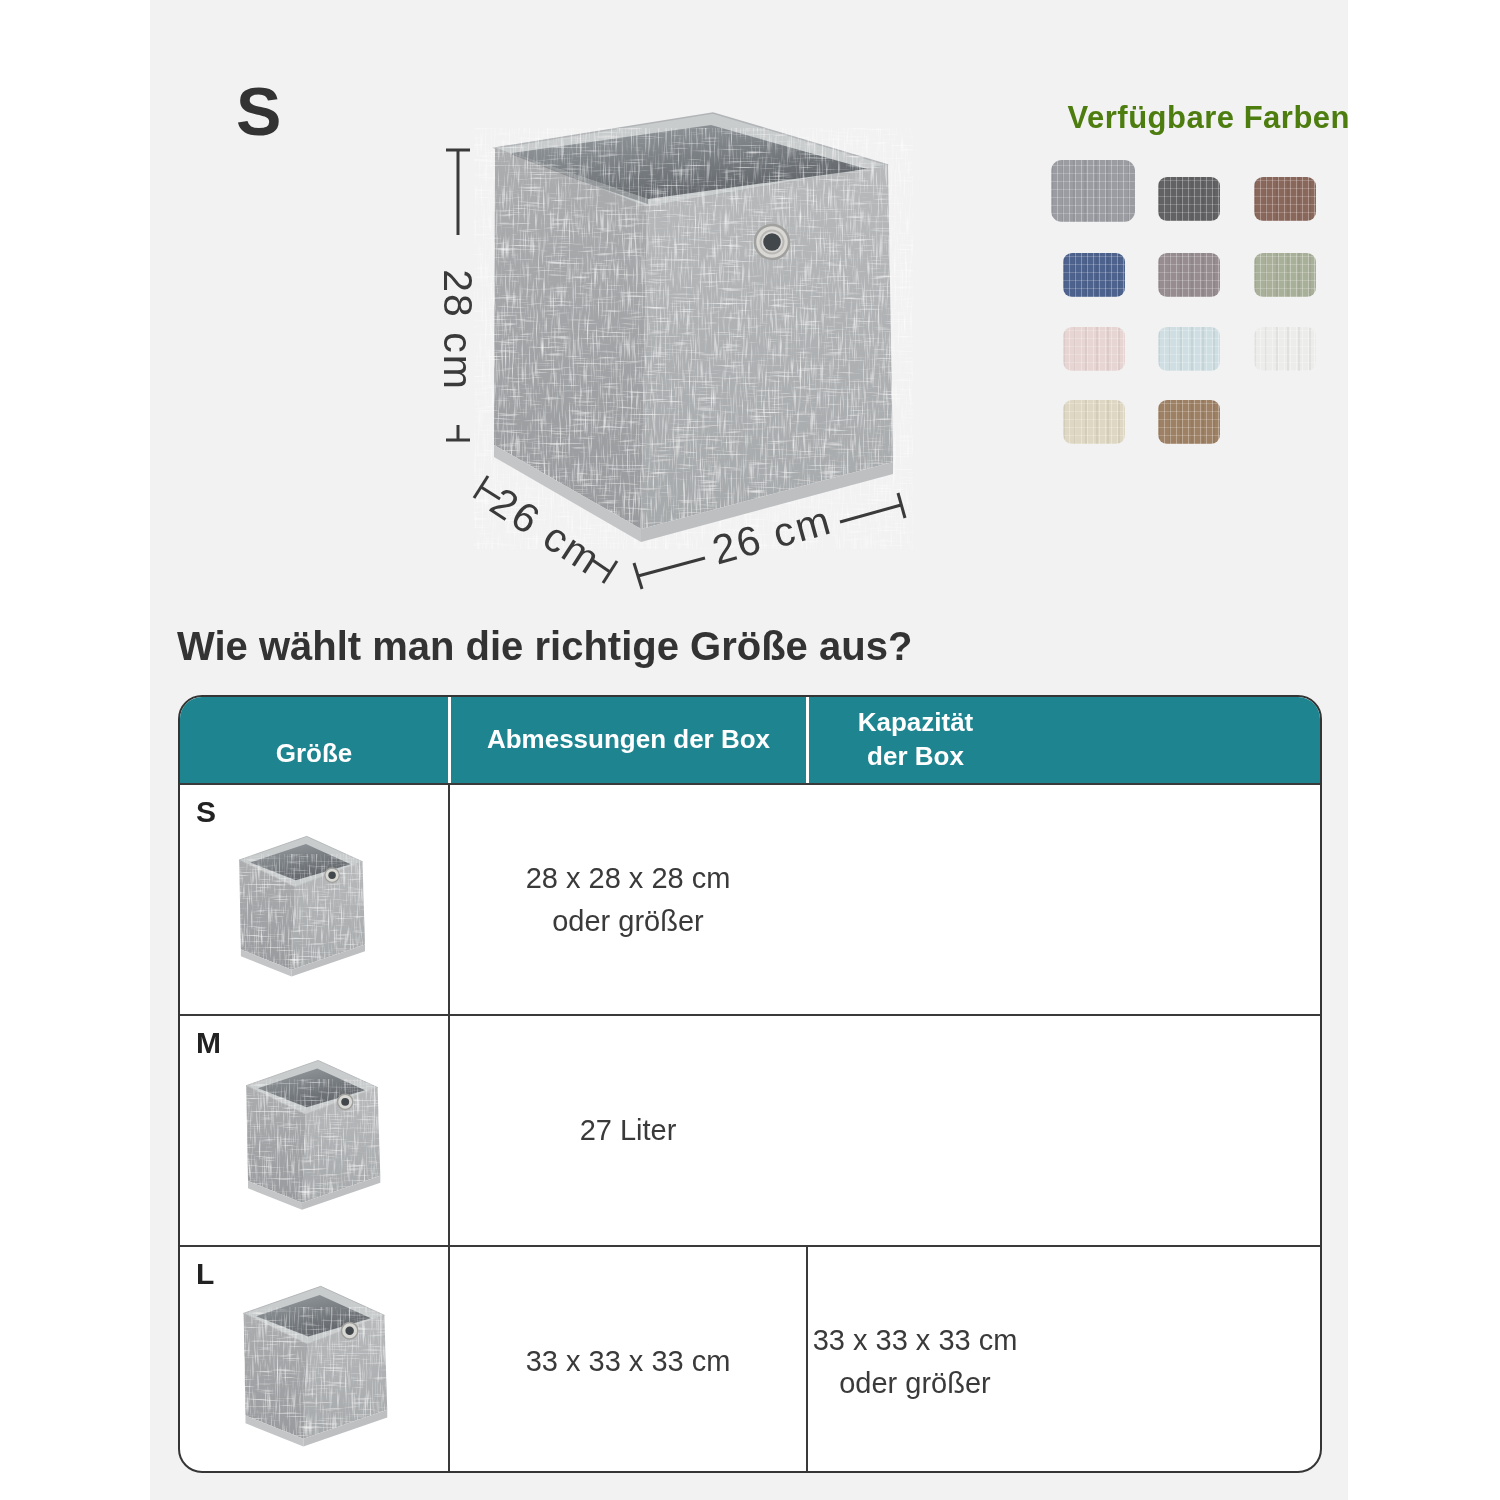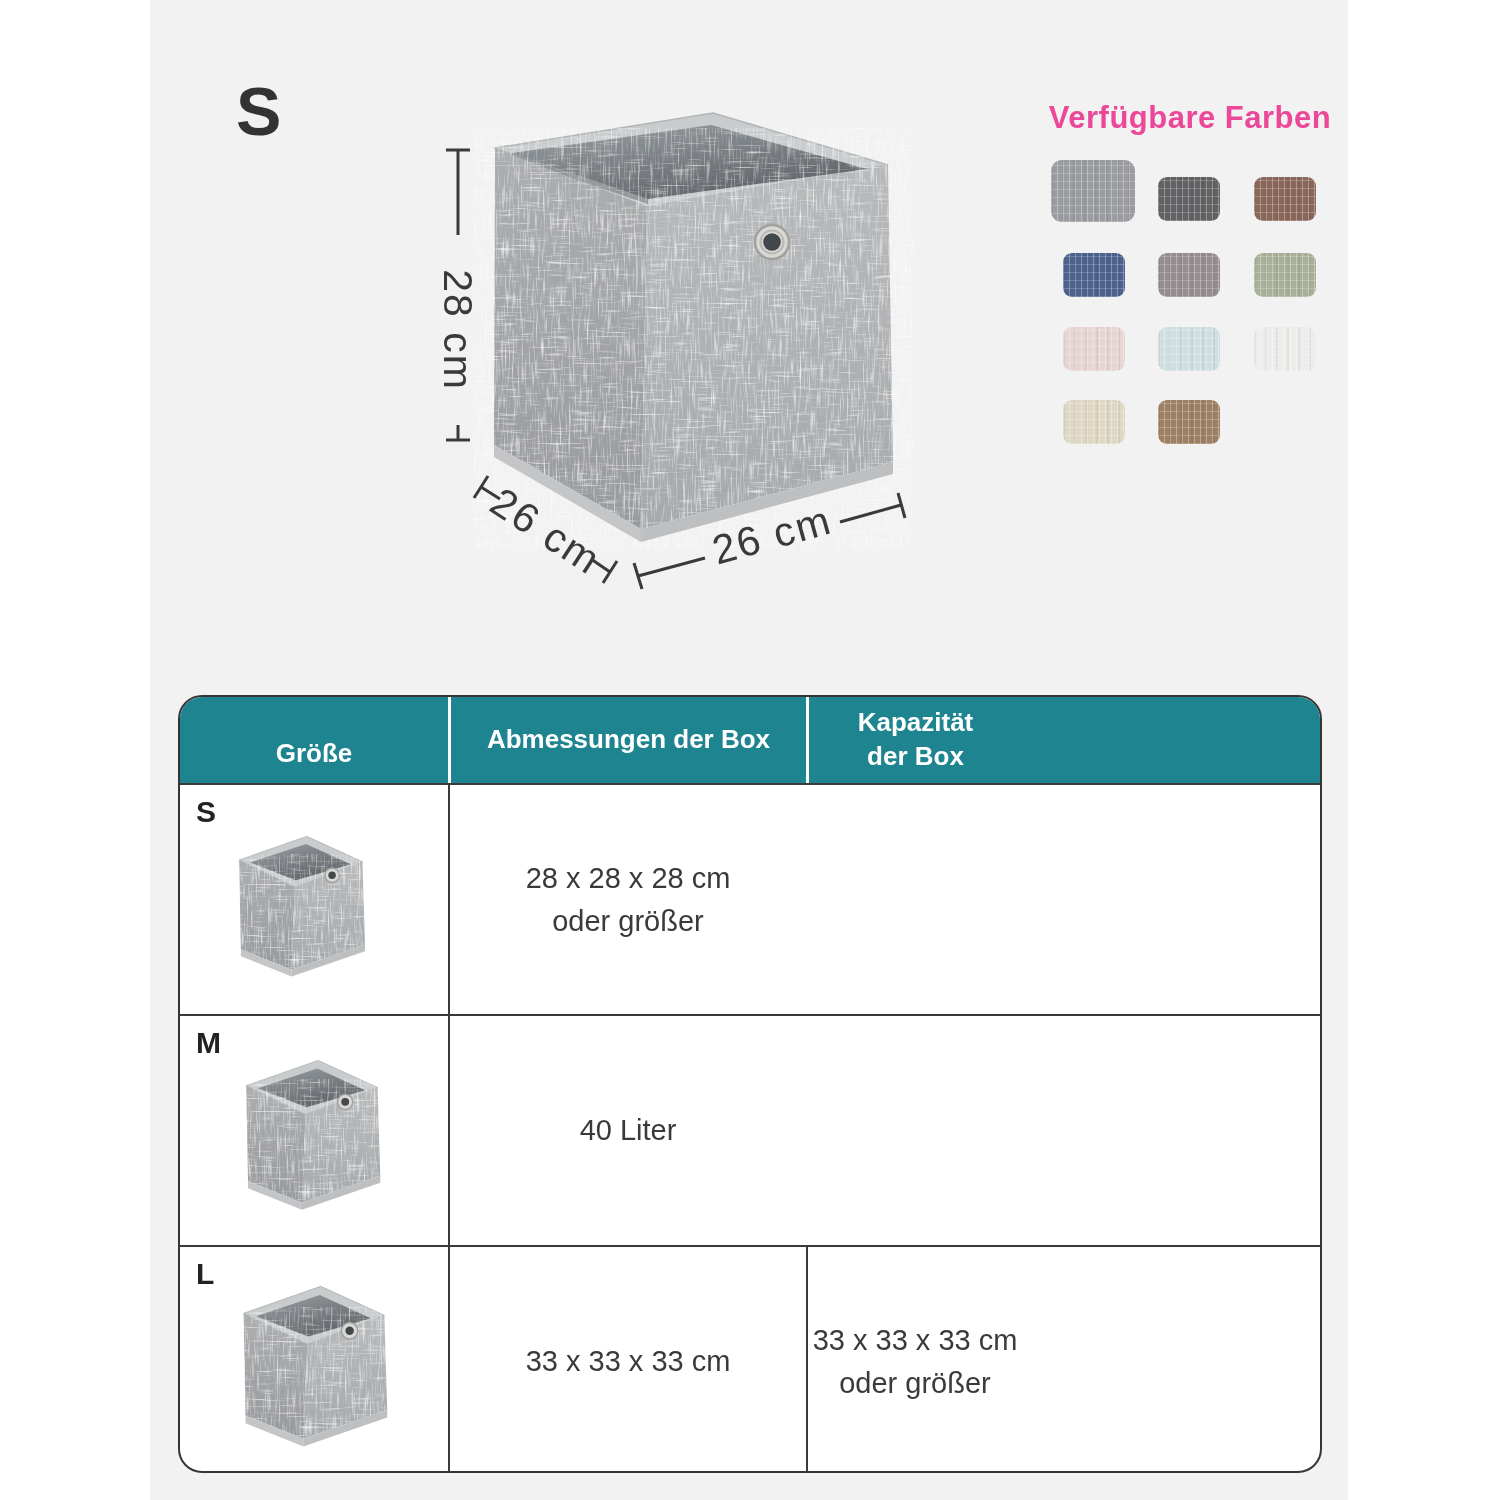--- a/index.html
+++ b/index.html
@@ -4,22 +4,22 @@
 <style>
   html,body{margin:0;padding:0;background:#ffffff;}
   .page{position:relative;width:1500px;height:1500px;background:#ffffff;overflow:hidden;
         font-family:"Liberation Sans", sans-serif;}
   .canvas{position:absolute;left:150px;top:0;width:1198px;height:1500px;background:#f2f2f3;}
 
   .size-badge{position:absolute;left:236px;top:72px;font-size:68px;font-weight:700;color:#333;}
 
   .product-svg{position:absolute;left:420px;top:85px;width:520px;height:560px;}
 
-  .colors-title{position:absolute;left:1030px;top:100px;width:320px;text-align:center;
-                font-size:31px;font-weight:700;color:#ec4899;letter-spacing:.5px;}
+  .colors-title{position:absolute;left:1030px;top:100px;width:320px;text-align:right;
+                font-size:31px;font-weight:700;color:#4d7c0f;letter-spacing:.5px;}
   .swatch{position:absolute;border-radius:9px;
           background-image:
             repeating-linear-gradient(90deg, rgba(255,255,255,.30) 0 1px, rgba(255,255,255,0) 1px 6px),
             repeating-linear-gradient(0deg, rgba(255,255,255,.20) 0 1px, rgba(255,255,255,0) 1px 8px),
             repeating-linear-gradient(90deg, rgba(0,0,0,.05) 0 2px, rgba(0,0,0,0) 2px 11px);}
   .sw-lg{width:84px;height:62px;border-radius:11px;}
   .sw{width:62px;height:44px;}
 
   .heading{position:absolute;left:177px;top:624px;font-size:40px;font-weight:700;color:#333;}
 
@@ -149,20 +149,21 @@
   <div class="swatch sw" style="left: 1254px; top: 177px; background-color: rgb(138, 103, 91);"></div>
   <div class="swatch sw" style="left: 1063px; top: 253px; background-color: rgb(77, 98, 141);"></div>
   <div class="swatch sw" style="left: 1158px; top: 253px; background-color: rgb(151, 141, 144);"></div>
   <div class="swatch sw" style="left: 1254px; top: 253px; background-color: rgb(169, 176, 154);"></div>
   <div class="swatch sw" style="left: 1063px; top: 327px; background-color: rgb(230, 213, 211);"></div>
   <div class="swatch sw" style="left: 1158px; top: 327px; background-color: rgb(207, 222, 226);"></div>
   <div class="swatch sw" style="left: 1254px; top: 327px; background-color: rgb(236, 237, 235);"></div>
   <div class="swatch sw" style="left: 1063px; top: 400px; background-color: rgb(222, 215, 195);"></div>
   <div class="swatch sw" style="left: 1158px; top: 400px; background-color: rgb(158, 129, 100);"></div>
 
+  <div class="heading">Wie wählt man die richtige Größe aus?</div>
 
   <div class="size-table">
     <div class="thead" style="background-color: rgb(30, 132, 144);">
       <div class="th">
           <span class="w">Größe</span>
         </div>
       <div class="th">
           <span class="w">Abmessungen der Box</span>
         </div>
       <div class="th th-cap">
@@ -182,21 +183,21 @@
         </div>
     </div>
 
     <div class="trow">
       <div class="td td-size">
         <span class="row-letter">M</span>
         <svg class="row-cube" style="left:50px;top:28px;width:162px;height:176px" viewBox="0 0 180 195">
             <use href="#cube"></use>
           </svg>
       </div>
-      <div class="td">40 Liter</div>
+      <div class="td">27 Liter</div>
     </div>
 
     <div class="trow">
       <div class="td td-size">
         <span class="row-letter">L</span>
         <svg class="row-cube" style="left:46px;top:22px;width:174px;height:188px" viewBox="0 0 180 195">
             <use href="#cube"></use>
           </svg>
       </div>
       <div class="td">33 x 33 x 33 cm</div>

